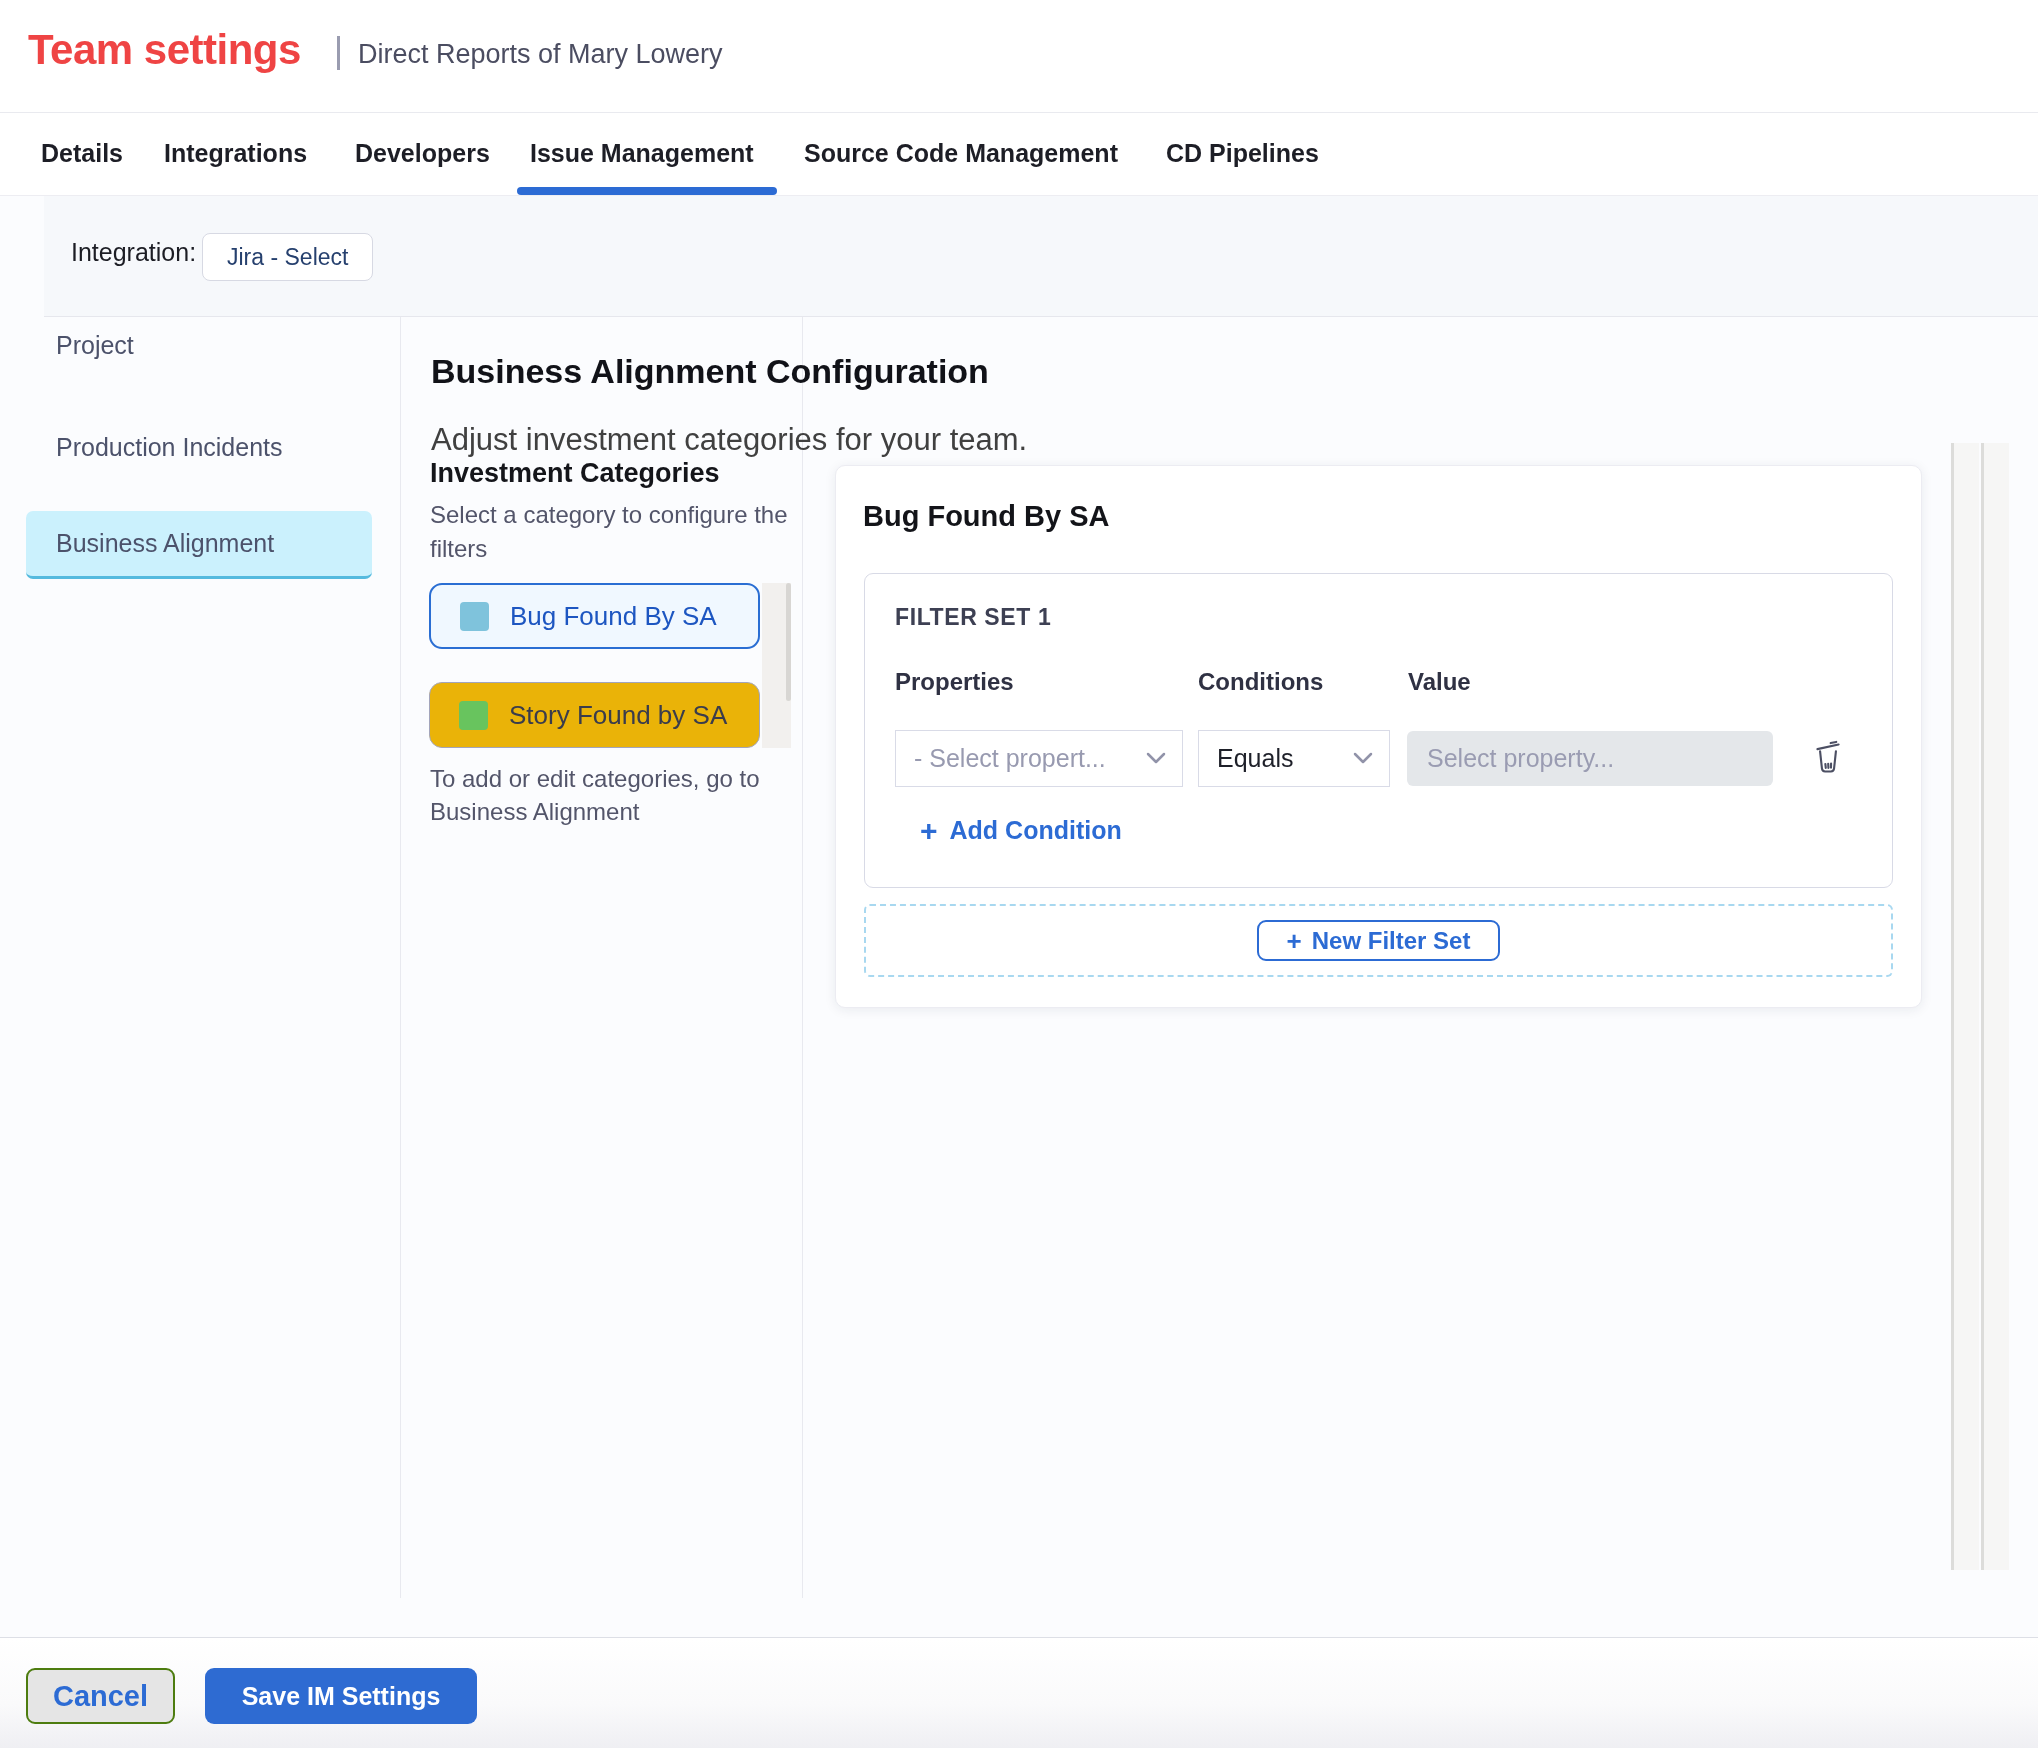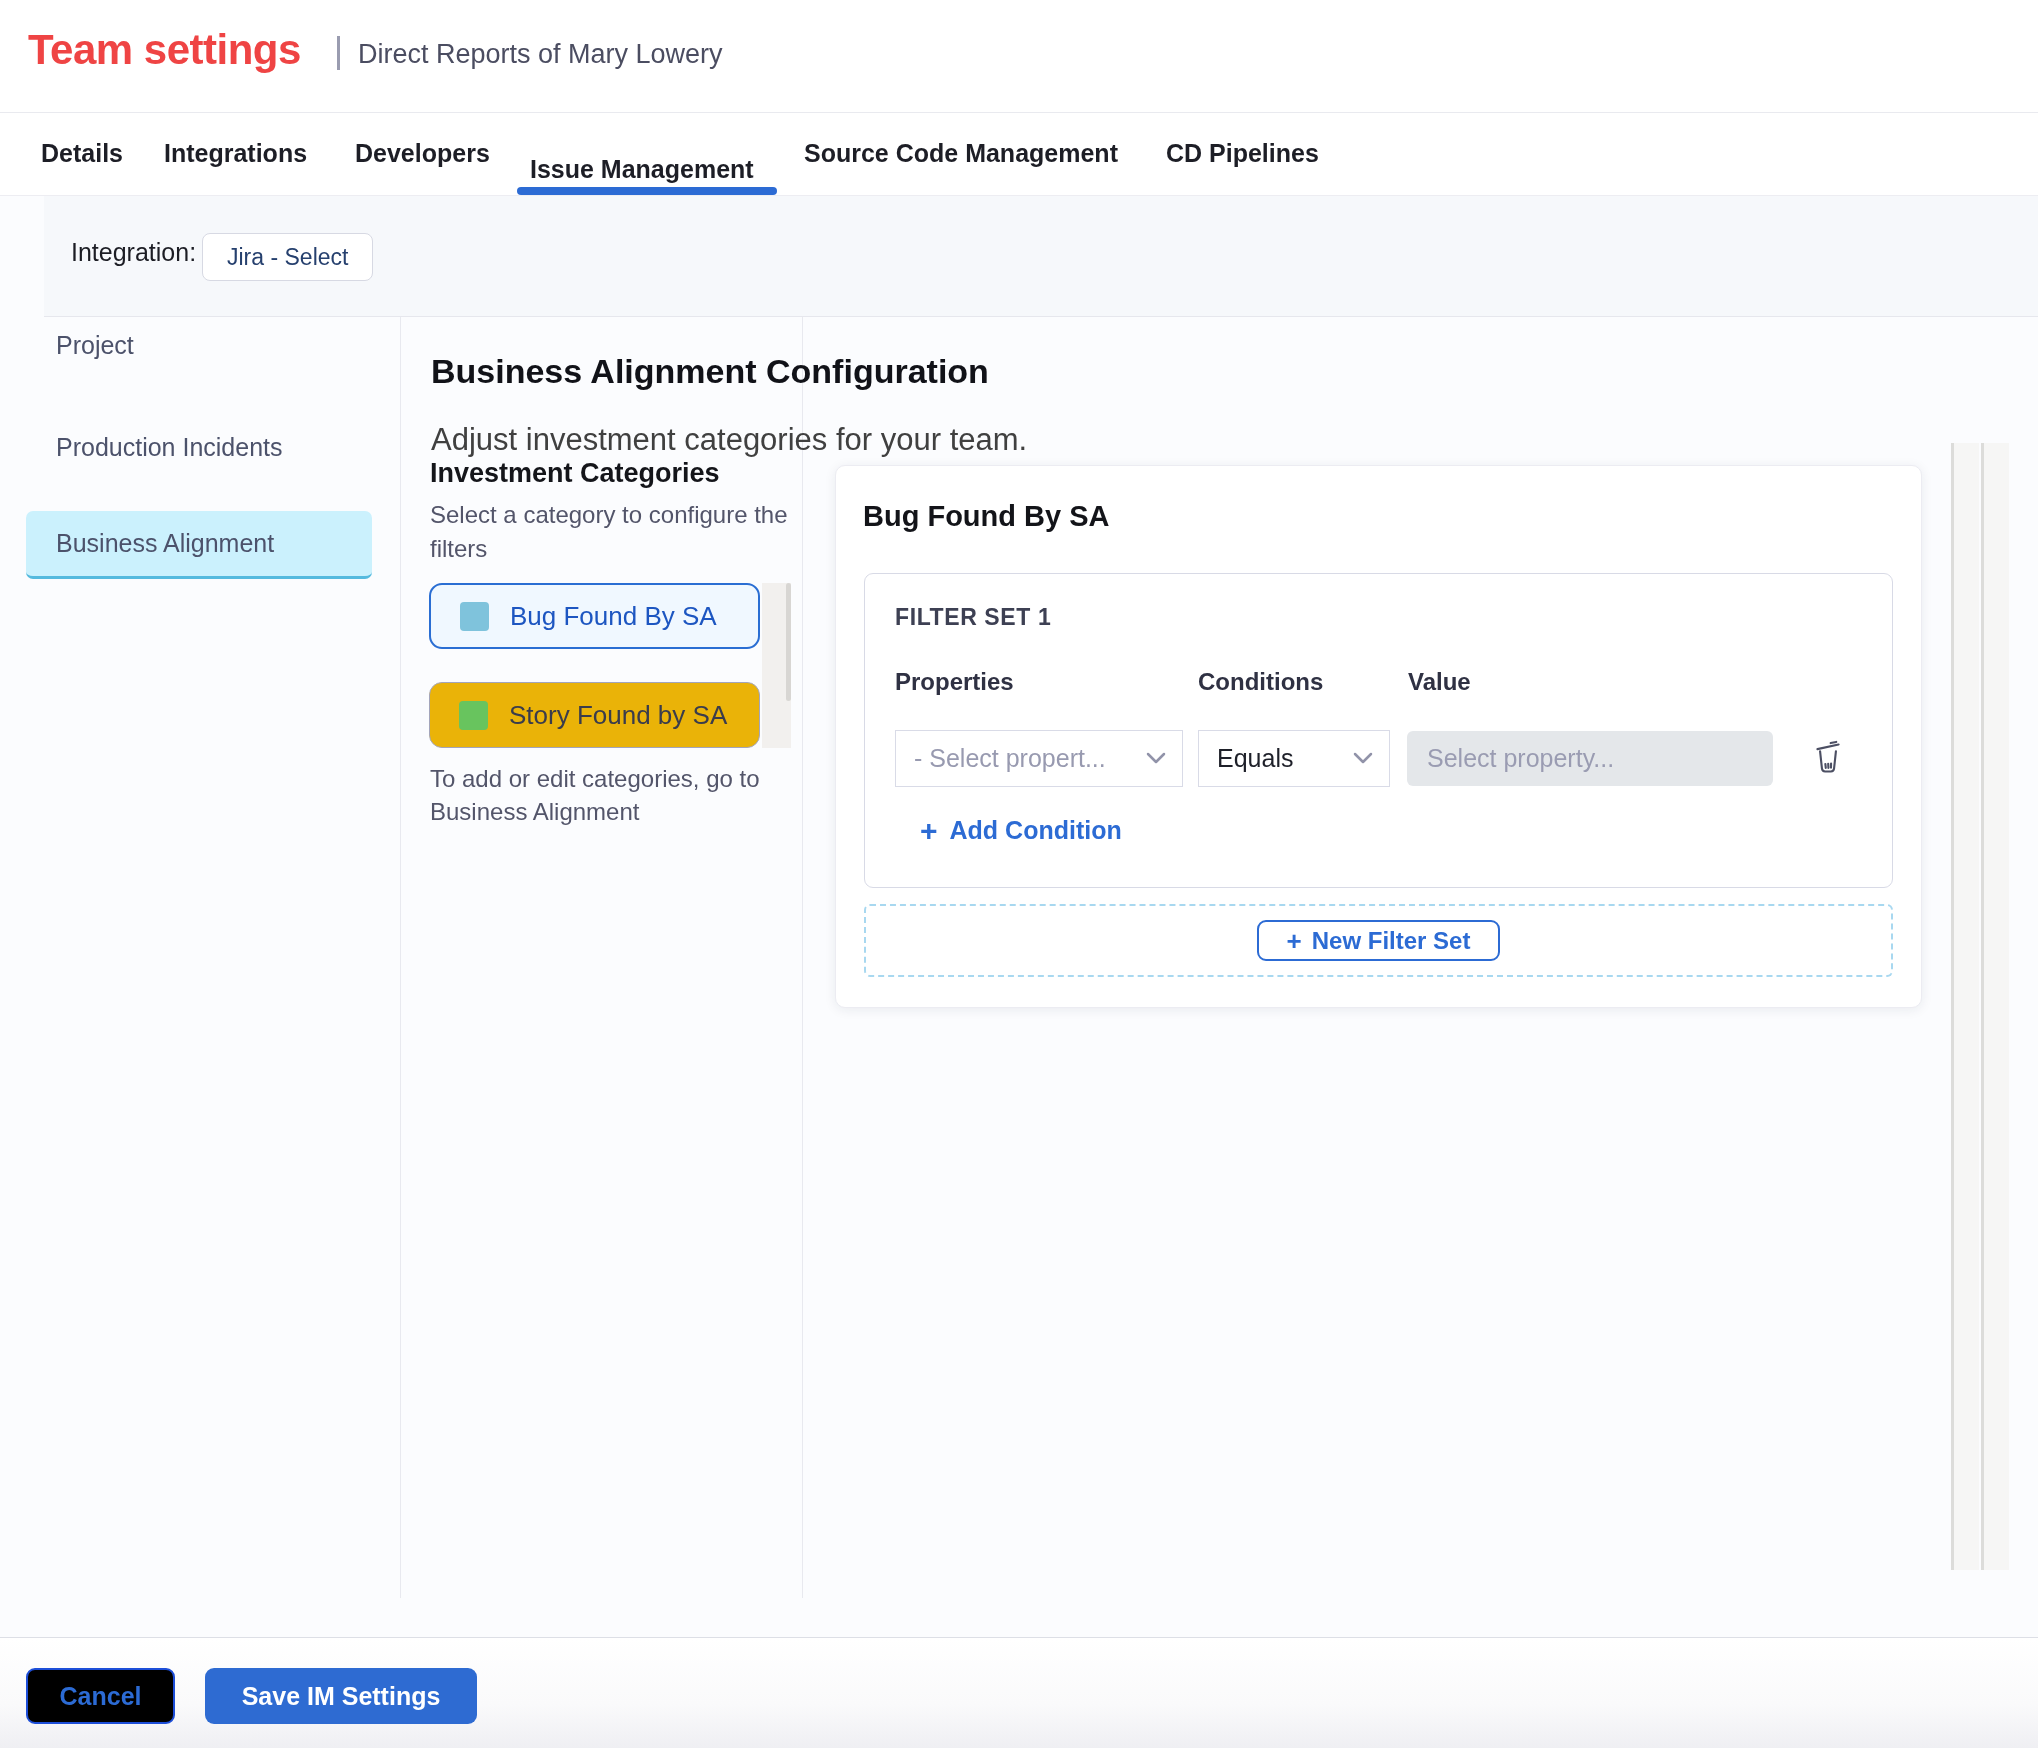--- a/index.html
+++ b/index.html
@@ -17,21 +17,21 @@
   .header { left:0; top:0; width:2038px; height:112px; background:#ffffff; }
   .page-title { left:28px; top:26px; font-size:42px; font-weight:700; color:#ef4444; letter-spacing:-0.5px; }
   .title-sep { left:337px; top:36px; width:0; height:34px; border-left:3px solid #9a9cb0; }
   .page-subtitle { left:358px; top:39px; font-size:27px; color:#4b4d61; }
 
   
   .tabbar { left:0; top:112px; width:2038px; height:84px; background:#ffffff;
             border-top:1px solid #e9eaef; border-bottom:1px solid #ededf2; }
   .tab { top:26px; font-size:25px; font-weight:600; color:#1d1e26; cursor:pointer; white-space:nowrap; }
   .tab.t0 { left:41px; }  .tab.t1 { left:164px; } .tab.t2 { left:355px; }
-  .tab.t3 { left:530px;margin-top:16px; } .tab.t4 { left:804px; } .tab.t5 { left:1166px; }
+  .tab.t3 { left:530px; } .tab.t4 { left:804px; } .tab.t5 { left:1166px; }
   .tab-underline { left:517px; top:74px; width:260px; height:8px; background:#2c6bd4; border-radius:5px; }
 
   
   .intbar { left:0; top:196px; width:2038px; height:121px; background:#f6f8fb; border-bottom:1px solid #e6e7ed;margin-left:44px; }
   .int-label { left:27px; top:42px; font-size:25px; color:#1c1d24; }
   .int-chip { left:158px; top:37px; height:48px; padding:0 24px; background:#ffffff;
               border:1px solid #d7d9e3; border-radius:8px; display:flex; align-items:center;
               font-size:23px; color:#26406e; position:absolute; }
 
   
@@ -104,23 +104,23 @@
   .new-fs-btn .link-label { font-size:24px; font-weight:700; color:#2c6bd4; }
 
   
   .gutter { top:443px; width:28px; height:1127px; background:#f6f6f5; border-left:3px solid #dcdcda; }
   .gutter.g1 { left:1951px; } .gutter.g2 { left:1981px; }
 
   
   .footer { left:0; top:1637px; width:2038px; height:111px;
             background:linear-gradient(180deg,#ffffff 0%,#fafafb 60%,#efeff3 100%);
             border-top:1px solid #dddfe6; }
-  .btn-cancel { left:26px; top:1668px; width:149px; height:56px; background:#000000;
-                border:2px solid #1d4ed8; border-radius:9px; display:flex; align-items:center;
-                justify-content:center; font-size:25px; font-weight:700; color:#2c6bd4;
+  .btn-cancel { left:26px; top:1668px; width:149px; height:56px; background:#e5e5e5;
+                border:2px solid #4d7c0f; border-radius:9px; display:flex; align-items:center;
+                justify-content:center; font-size:29px; font-weight:700; color:#2c6bd4;
                 cursor:pointer; position:absolute; }
   .btn-save { left:205px; top:1668px; width:272px; height:56px; background:#2e6bd2;
               border:none; border-radius:9px; display:flex; align-items:center; justify-content:center;
               font-size:25px; font-weight:700; color:#ffffff; cursor:pointer; position:absolute; }
 </style>
 </head>
 <body>
 
 <div class="abs header">
   <div class="abs page-title">Team settings</div>

